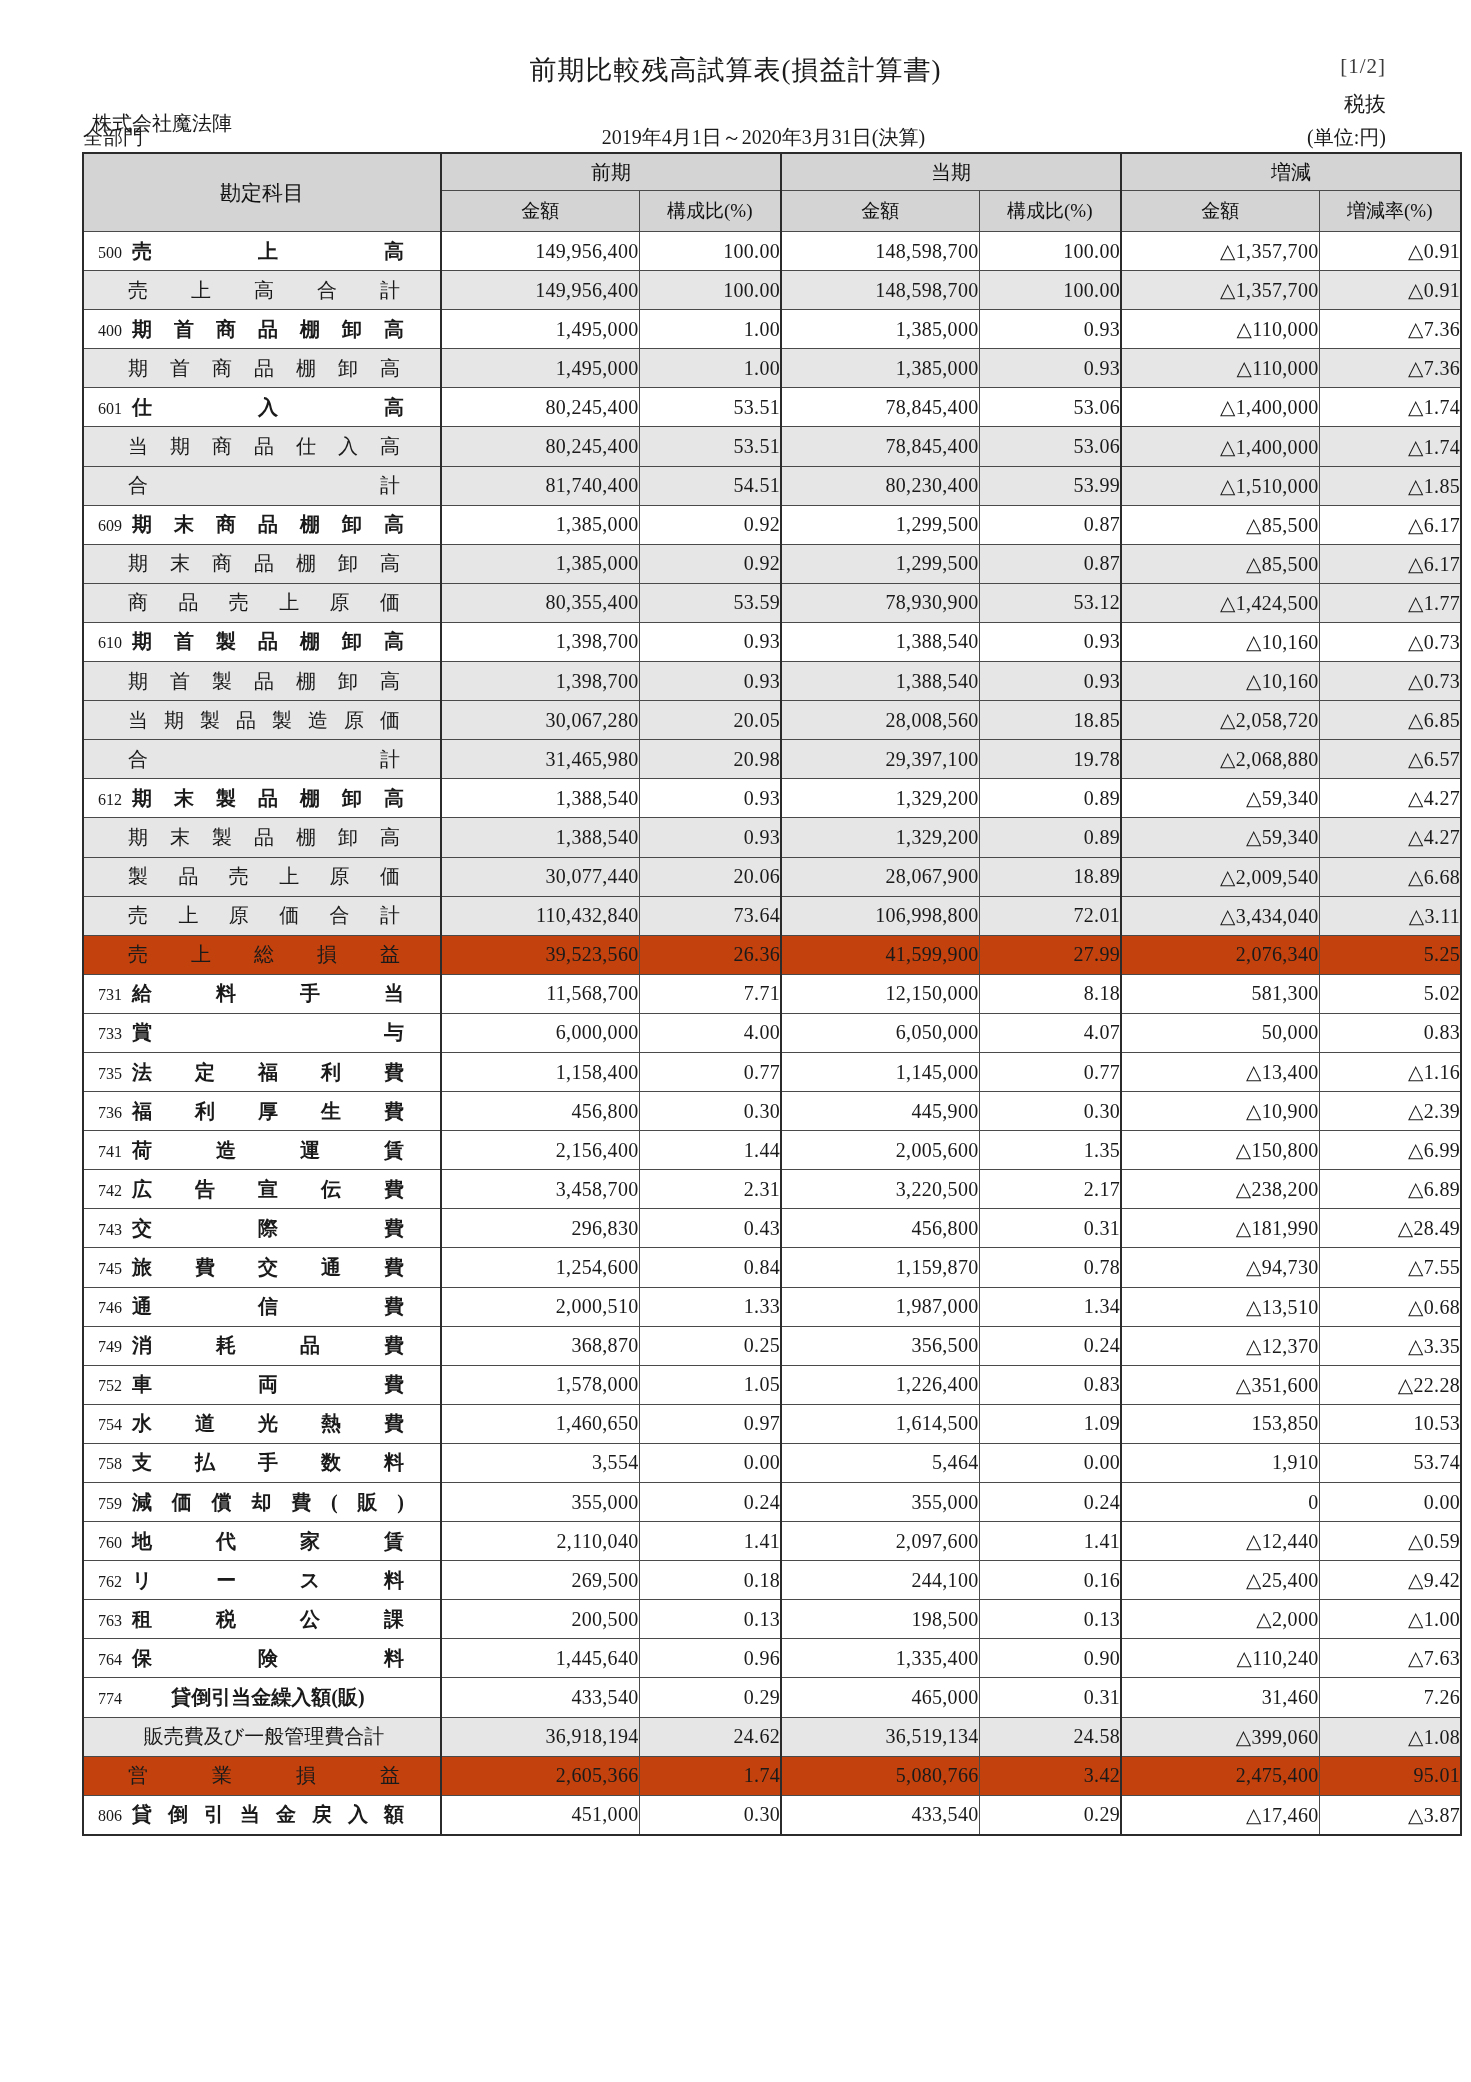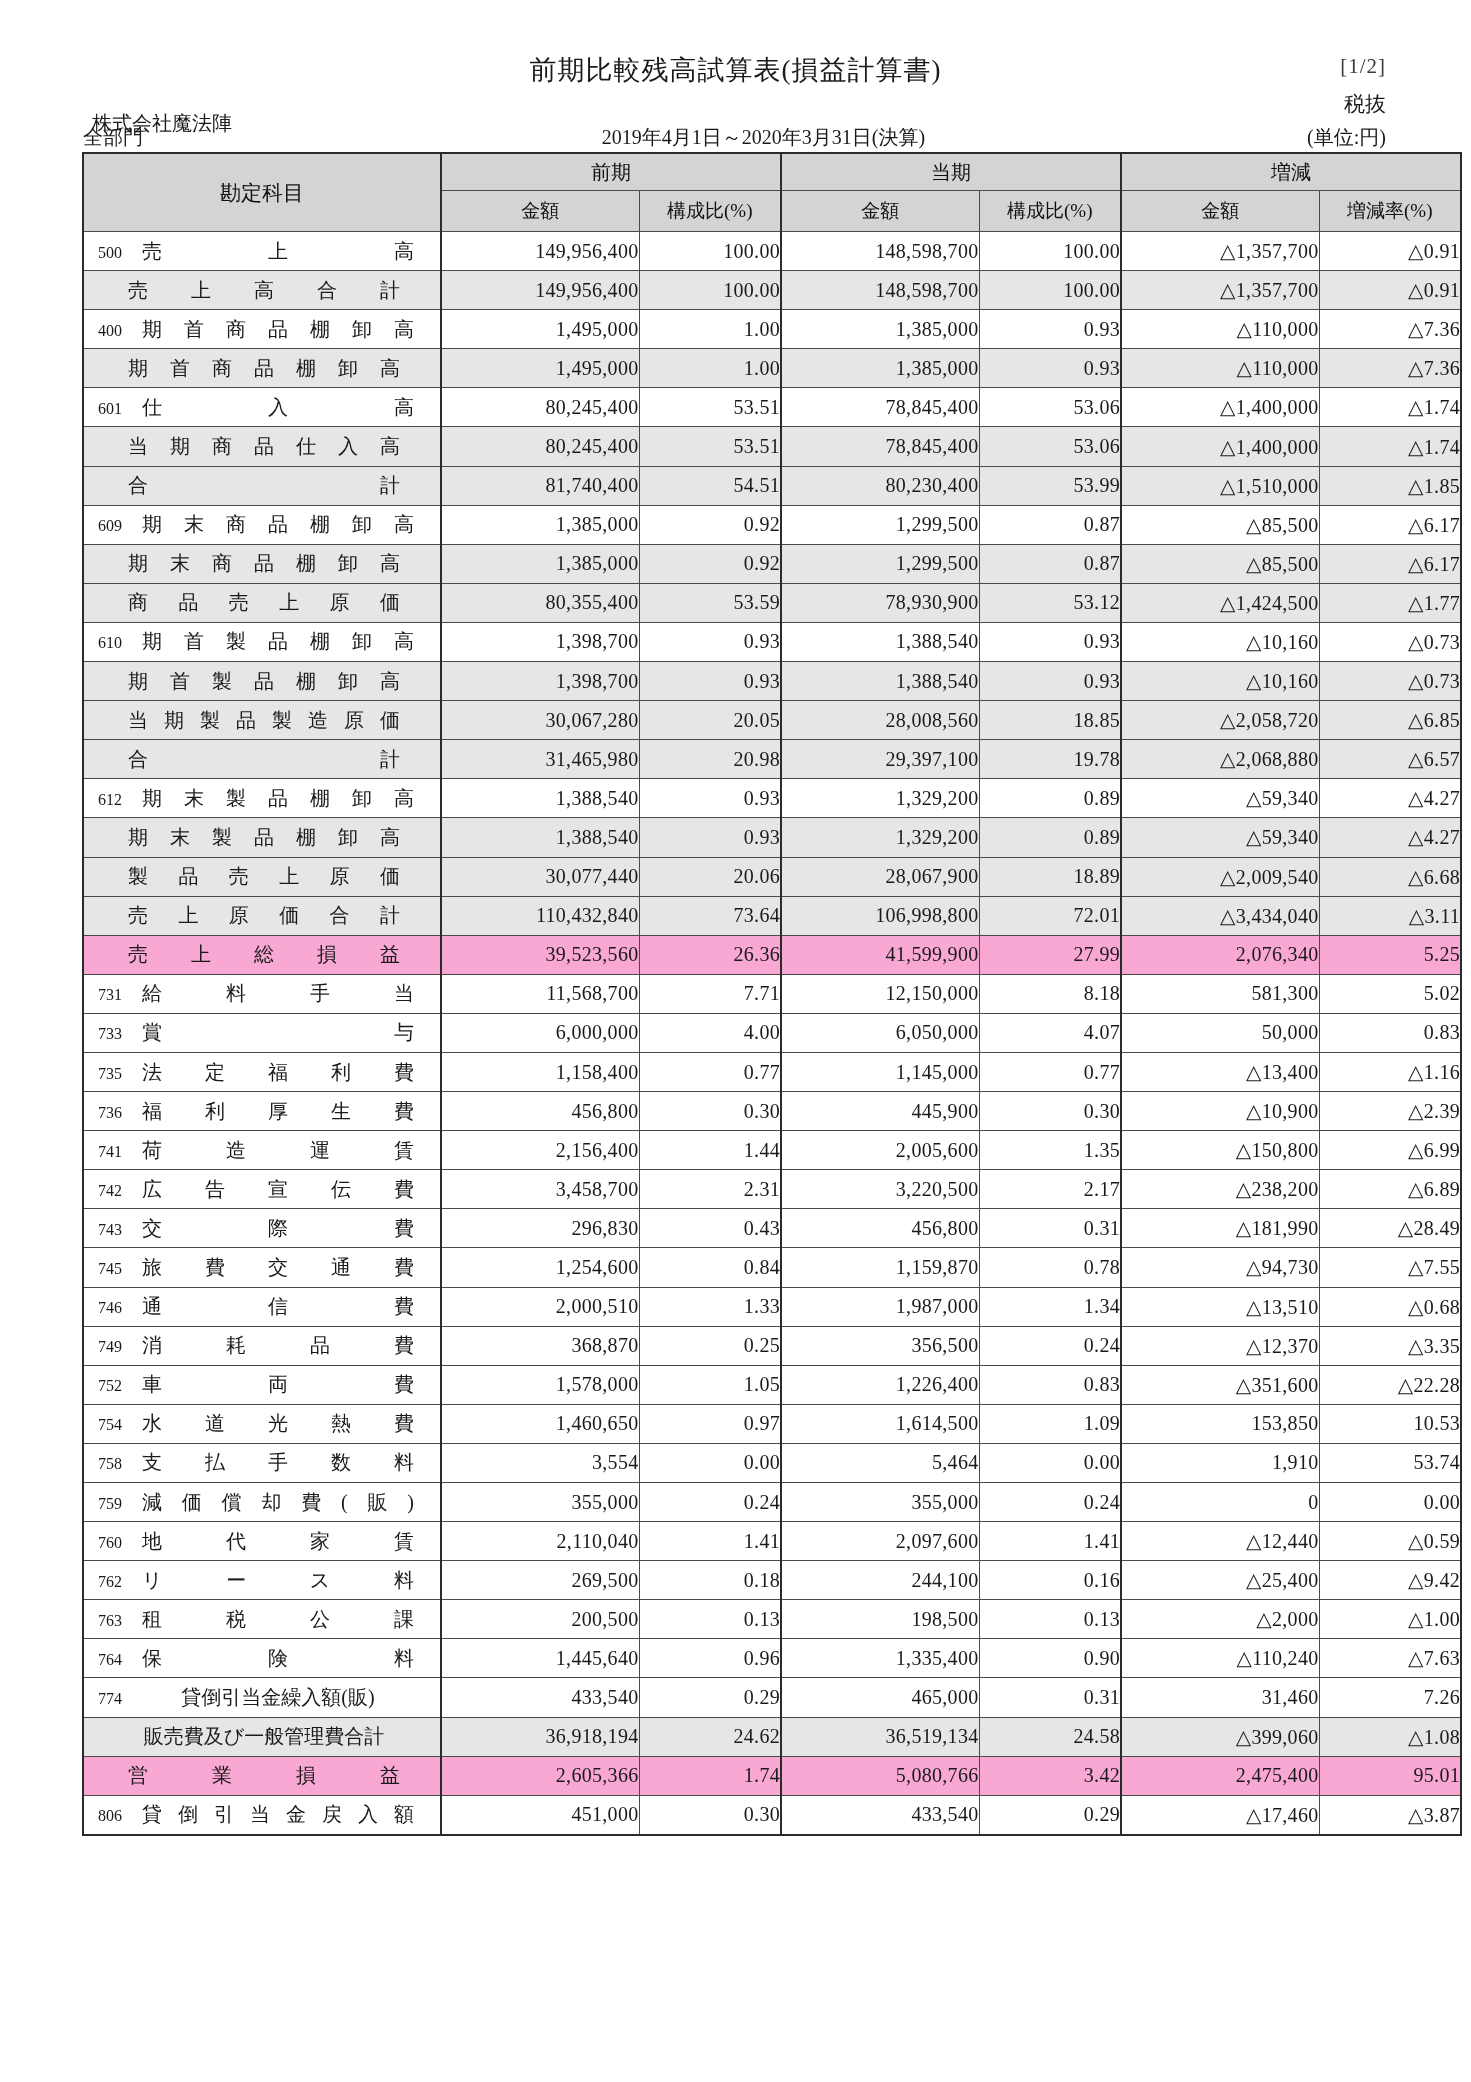--- a/index.html
+++ b/index.html
@@ -74,36 +74,36 @@
   }
   .aname{
     display:inline-block;
     vertical-align:baseline;
     text-align:justify;
     text-align-last:justify;
     text-justify:inter-character;
     font-size:20px;
   }
   
-  .acct.has-code .aname{width:272px;margin-left:20px;}
+  .acct.has-code .aname{width:272px;margin-left:10px;font-weight:bold;}
   .acct.no-code  .aname{width:272px;margin-left:44px;}
   .acct.tight .aname{text-align-last:center;letter-spacing:0;}
 
   td.num{
     text-align:right;
     padding:0 9px 0 4px;
     font-size:20px;
     white-space:nowrap;
     letter-spacing:0.3px;
   }
 
   
   tr.r-normal td{background:#ffffff;}
   tr.r-sub td{background:#e6e6e6;}
-  tr.r-major td{background:#f9a8d4;}
+  tr.r-major td{background:#c2410c;}
 </style>
 </head>
 <body>
 
 <div class="page">
 
   <div class="hdr">
     <div class="hdr-title-row">
       <span class="hdr-title">前期比較残高試算表(損益計算書)</span>
     </div>

